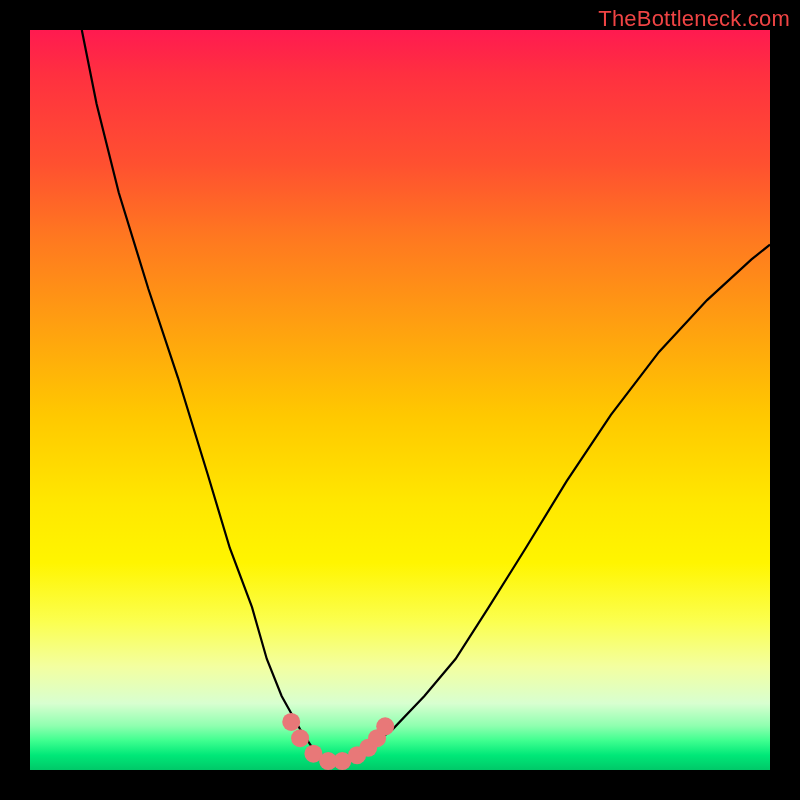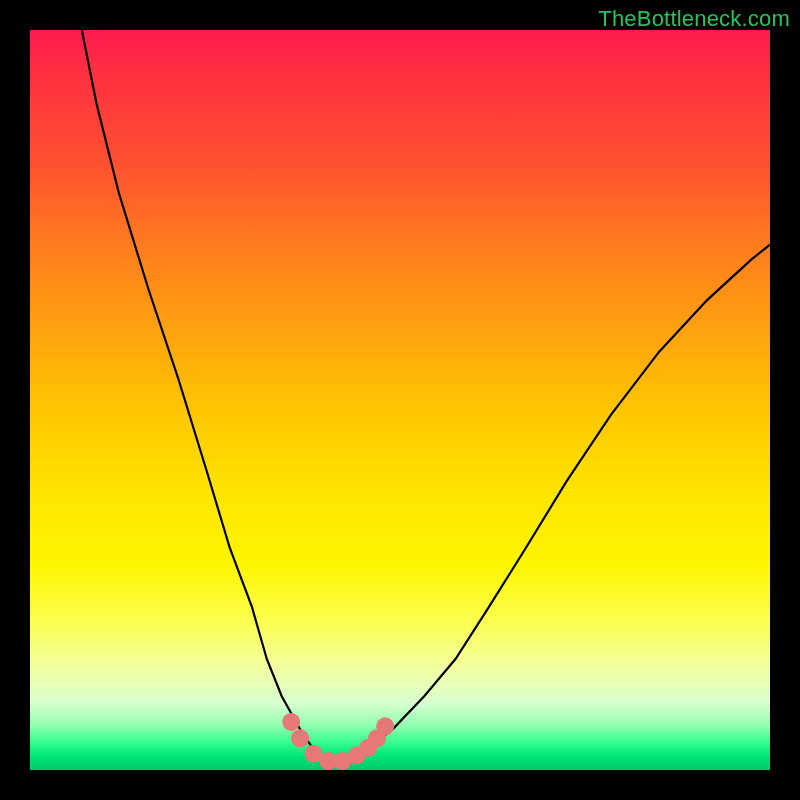--- a/index.html
+++ b/index.html
@@ -45,21 +45,21 @@
     top: 30px;
     width: 740px;
     height: 740px;
     overflow: visible;
   }
   .watermark {
     position: absolute;
     top: 6px;
     right: 10px;
     font: 500 22px "Segoe UI", Arial, sans-serif;
-    color: #22c55e;
+    color: #ef4444;
     letter-spacing: 0.2px;
   }
 </style>
 </head>
 <body>
 
 <div class="stage">
   <div class="plot-area"></div>
 
   <div class="watermark">TheBottleneck.com</div>

